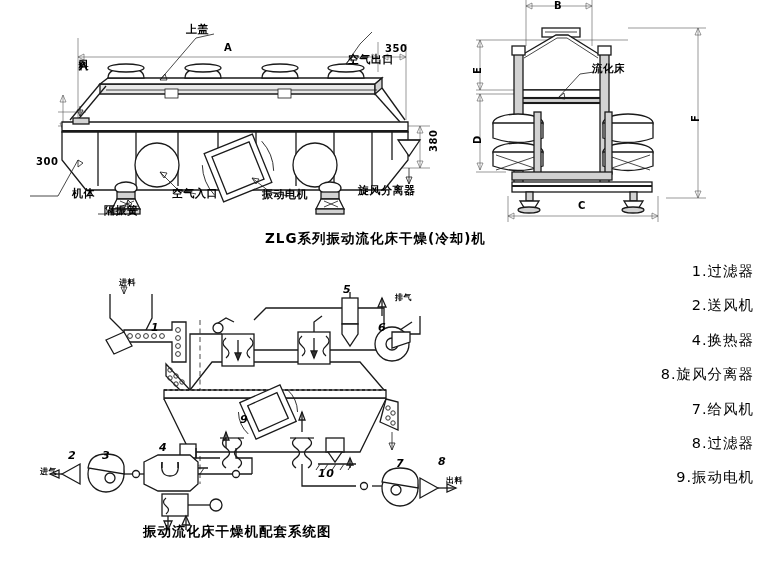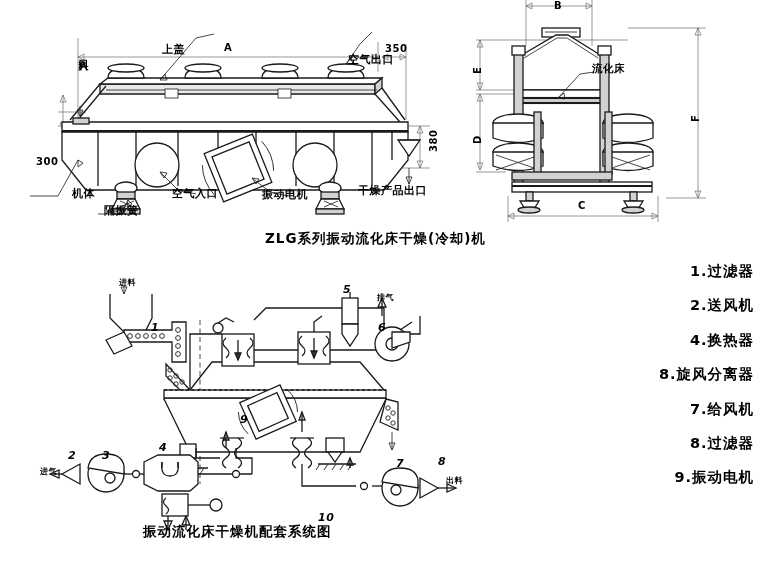--- a/index.html
+++ b/index.html
@@ -45,21 +45,21 @@
 
   
   #legend{
     position:absolute;
     left:600px;top:262px;
     width:160px;
     text-align:right;
   }
   #legend .item{
     font-size:14.5px;
-    font-weight:700;
+    font-weight:400;
     color:#000;
     letter-spacing:1px;
     margin-bottom:15.4px;
     white-space:nowrap;
     padding-right:6px;
   }
   svg{display:block;position:absolute;top:0;left:0;overflow:visible;}
   .st{fill:none;stroke:#1a1a1a;}
   .thin{stroke-width:.8;}
   .med{stroke-width:1.3;}
@@ -191,28 +191,28 @@
         <path class="st thin" d="M128 200 l-1 7 l5 -3 z" fill="#333"></path>
         <polyline class="st thin" points="196,194 178,190 160,172"></polyline>
         <path class="st thin" d="M160 172 l7 1 l-3 5 z" fill="#333"></path>
         <polyline class="st thin" points="288,196 270,192 252,178"></polyline>
         <path class="st thin" d="M252 178 l7 1 l-3 5 z" fill="#333"></path>
         <line class="st thin" x1="409" y1="168" x2="409" y2="184"></line>
         <path class="st thin" d="M409 184 l-3 -7 l6 0 z" fill="#333"></path>
       </g>
     </svg>
 
-    <div class="lbl" style="left:162px;top:24px;margin-top:20px;">上盖</div>
+    <div class="lbl" style="left:186px;top:24px;">上盖</div>
     <div class="lbl" style="left:348px;top:22px;margin-top:32px;">空气出口</div>
     <div class="lbl vert" style="left:78px;top:52px;font-size:10px;">入料口</div>
     <div class="lbl" style="left:72px;top:188px;">机体</div>
     <div class="lbl" style="left:104px;top:205px;">隔振簧</div>
     <div class="lbl" style="left:172px;top:188px;">空气入口</div>
     <div class="lbl" style="left:262px;top:189px;">振动电机</div>
-    <div class="lbl" style="left:358px;top:185px;">干燥产品出口</div>
+    <div class="lbl" style="left:358px;top:185px;">旋风分离器</div>
     <div class="lbl dim" style="left:224px;top:42px;">A</div>
     <div class="lbl dim" style="left:385px;top:43px;">350</div>
     <div class="lbl dim" style="left:36px;top:108px;margin-top:48px;">300</div>
     <div class="lbl dim rot90" style="left:428px;top:152px;">380</div>
   </div>
 
   <div class="abs" style="left:450px;top:0;width:318px;height:235px;">
     <svg width="318" height="235" viewBox="0 0 318 235">
 
       <line class="st hair" x1="76" y1="6" x2="142" y2="6"></line>
@@ -505,24 +505,24 @@
 
     <div class="lbl num" style="left:111px;top:50px;">1</div>
     <div class="lbl num" style="left:28px;top:178px;">2</div>
     <div class="lbl num" style="left:62px;top:178px;">3</div>
     <div class="lbl num" style="left:119px;top:170px;">4</div>
     <div class="lbl num" style="left:303px;top:12px;">5</div>
     <div class="lbl num" style="left:338px;top:50px;">6</div>
     <div class="lbl num" style="left:356px;top:186px;">7</div>
     <div class="lbl num" style="left:398px;top:184px;">8</div>
     <div class="lbl num" style="left:200px;top:142px;">9</div>
-    <div class="lbl num" style="left:278px;top:196px;margin-top:44px;">10</div>
+    <div class="lbl num" style="left:278px;top:196px;">10</div>
 
     <div class="lbl sm" style="left:79px;top:7px;font-size:8px;">进料</div>
-    <div class="lbl sm" style="left:337px;top:22px;font-size:8px;text-align:center;">排气</div>
+    <div class="lbl sm" style="left:355px;top:22px;font-size:8px;text-align:center;">排气</div>
     <div class="lbl sm" style="left:0px;top:196px;font-size:8px;">进气</div>
     <div class="lbl sm" style="left:406px;top:205px;font-size:8px;">出料</div>
   </div>
 
   <div class="caption" style="left:143px;top:523px;">振动流化床干燥机配套系统图</div>
 
   <div id="legend">
     <div class="item">1.过滤器</div>
     <div class="item">2.送风机</div>
     <div class="item">4.换热器</div>

